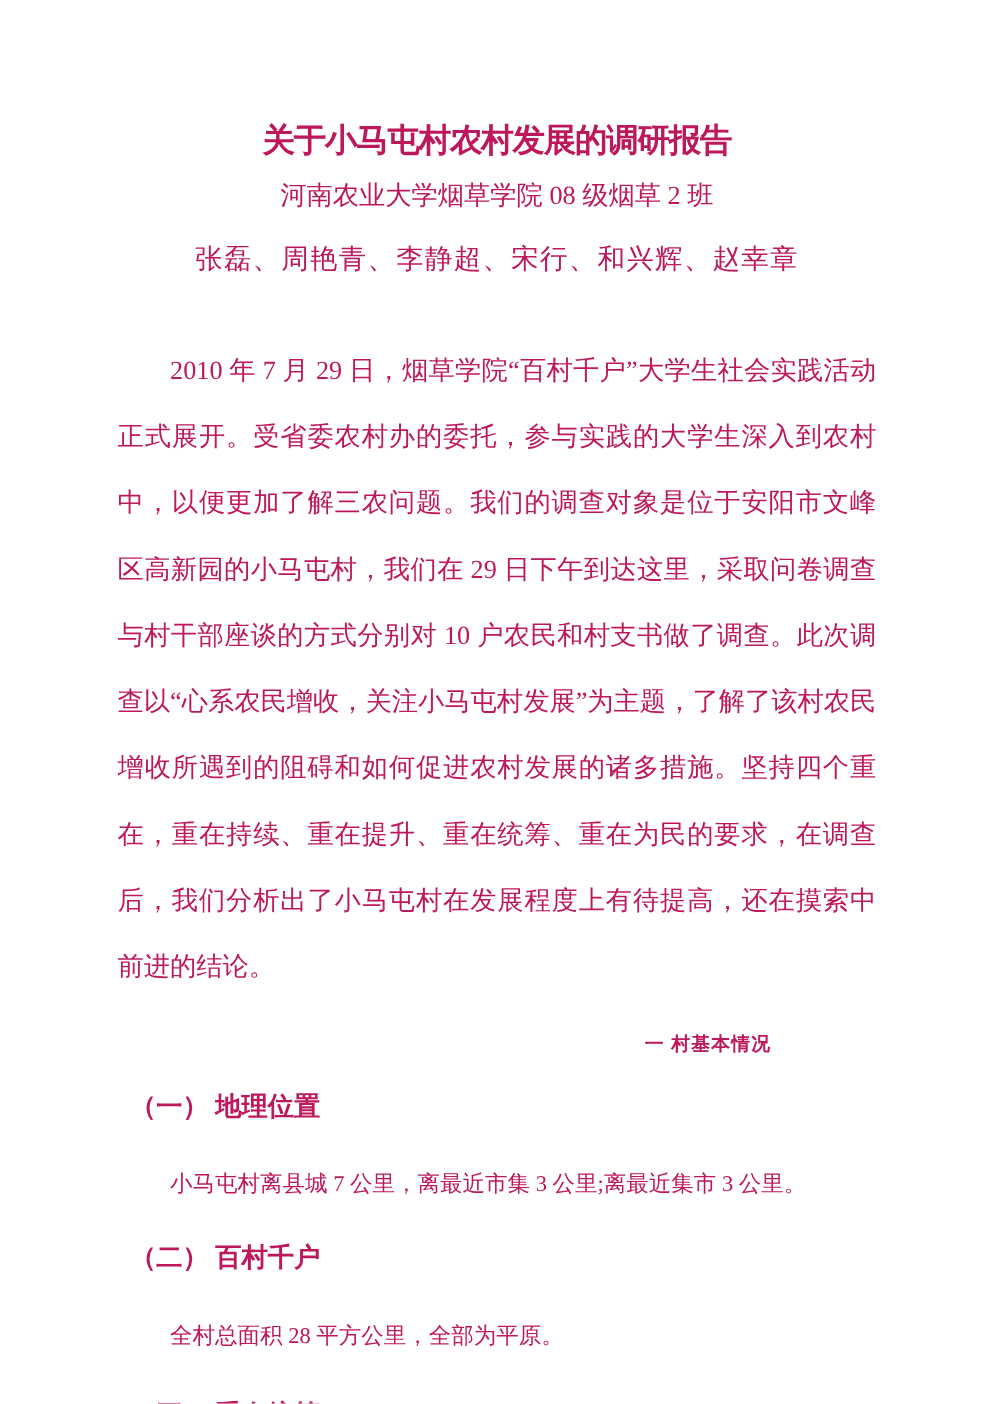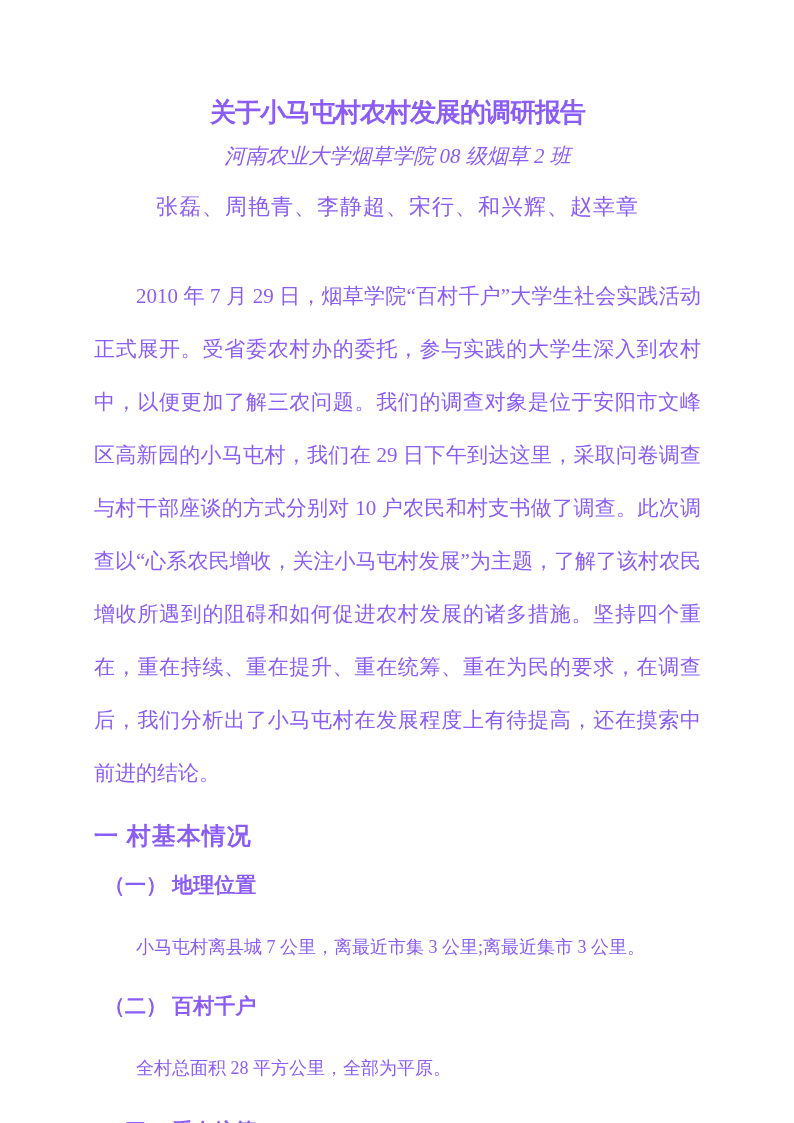--- a/index.html
+++ b/index.html
@@ -6,21 +6,21 @@
     margin: 0;
     padding: 0;
     background: #ffffff;
   }
   .page {
     position: relative;
     width: 794px;
     height: 1123px;
     margin: 0 auto;
     background: #ffffff;
-    color: #8b5cf6;
+    color: #be185d;
     overflow: hidden;
     font-family: "Liberation Serif", "DejaVu Serif", serif;
   }
   .content {
     position: absolute;
     left: 94px;
     right: 93px;
     top: 0;
   }
   .doc-title {
@@ -31,42 +31,41 @@
     font-size: 26px;
     line-height: 34px;
     letter-spacing: -1px;
   }
   .doc-byline {
     margin-top: 12px;
     text-align: center;
     font-size: 21px;
     line-height: 28px;
     font-weight: normal;
-    font-style: italic;
   }
   .doc-authors {
     margin-top: 22px;
     text-align: center;
     font-size: 22px;
     line-height: 30px;
     letter-spacing: 1px;
   }
   .intro-para {
     margin-top: 48px;
     font-size: 21px;
     line-height: 53px;
     text-align: justify;
     text-indent: 42px;
   }
   .section-heading {
     margin: 4px 84px 0 0;
-    text-align: left;
+    text-align: right;
     font-family: "Liberation Sans", "DejaVu Sans", sans-serif;
     font-weight: bold;
-    font-size: 24px;
+    font-size: 15px;
     line-height: 30px;
     letter-spacing: 1px;
   }
   .sub-heading {
     margin-top: 14px;
     padding-left: 10px;
     font-weight: bold;
     font-size: 21px;
     line-height: 41px;
   }

